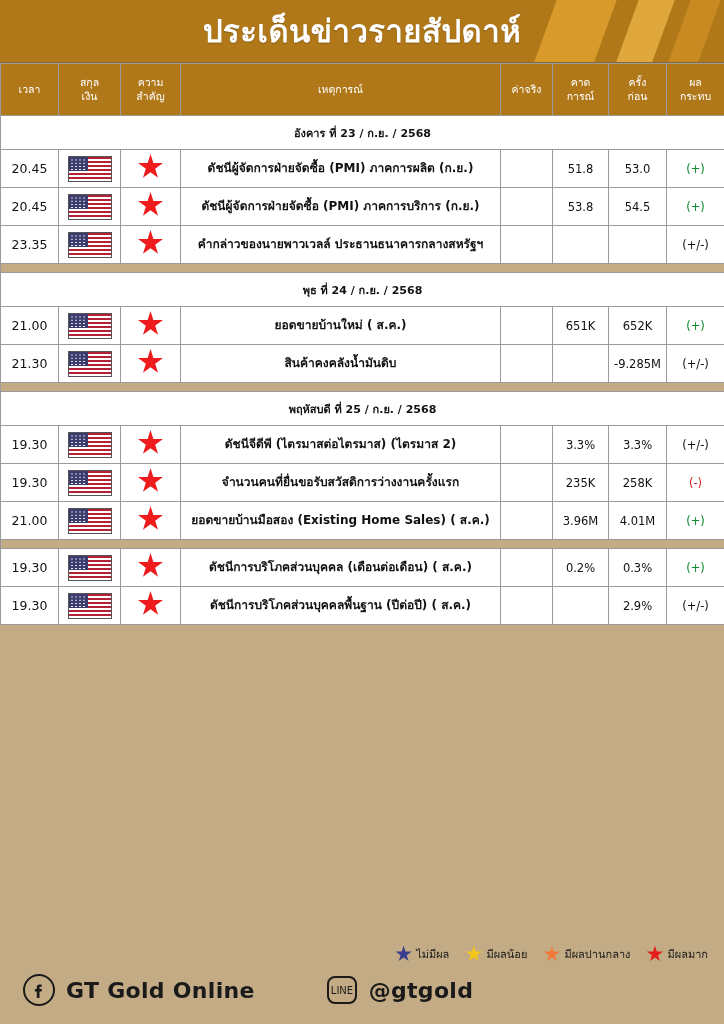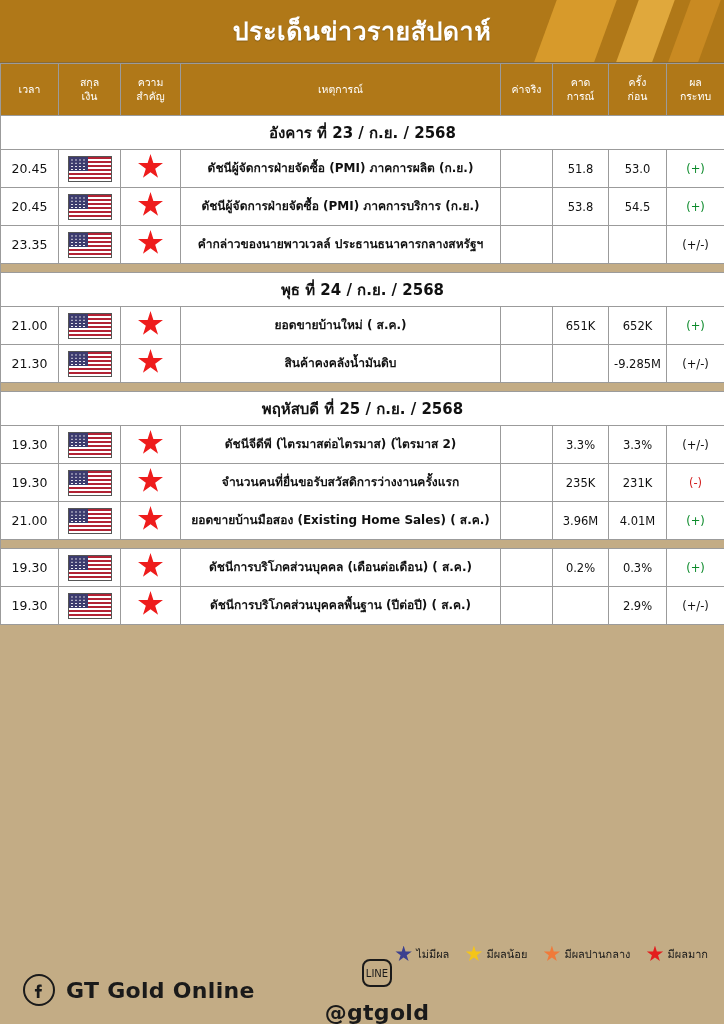--- a/index.html
+++ b/index.html
@@ -34,21 +34,21 @@
   .header .slash.s1 { right: 120px; }
   .header .slash.s2 { right: 62px; width: 36px; background: #e0a83c; }
   .header .slash.s3 { right: 16px; width: 30px; background: #c98a22; }
   .header .title {
     position: absolute;
     inset: 0;
     display: flex;
     align-items: center;
     justify-content: center;
     color: #ffffff;
-    font-size: 25px;
+    font-size: 31px;
     font-weight: bold;
     letter-spacing: 0.5px;
     text-shadow: 0 1px 1px rgba(0,0,0,0.25);
     z-index: 3;
     text-align: center;
   }
 
   
   .table-wrap {
     background: #ffffff;
@@ -94,21 +94,21 @@
     margin-left: 48px;
   }
   td.num { font-size: 11.5px; }
   td.impact { font-size: 11.5px; }
   .pos { color: #0b8a2a; }
   .neg { color: #d21f1f; }
   .neu { color: #111111; }
 
   tr.daterow td {
     background: #ffffff;
-    font-size: 15px;
+    font-size: 11px;
     font-weight: bold;
     color: #111;
     height: 34px;
     border-left: 1px solid #9b9b9b;
     border-right: 1px solid #9b9b9b;
   }
   tr.spacer td {
     height: 9px;
     background: #c3ac85;
     border-left: 1px solid #9b9b9b;
@@ -181,21 +181,21 @@
   .footer {
     position: absolute;
     left: 0; right: 0; bottom: 1px;
     height: 66px;
     display: flex;
     align-items: center;
     color: #1a1a1a;
   }
   .footer .blk { display: flex; align-items: center; gap: 10px; }
   .f1 { margin-left: 22px; }
-  .f2 { margin-left: 70px; flex-direction: column; }
+  .f2 { margin-left: 70px; }
   .f3 { margin-left: 56px; }
   .footer .txt { font-size: 22px; font-weight: bold; letter-spacing: 0.3px; }
   .footer .txt.small { font-size: 21px; }
 
   .ic {
     width: 34px; height: 34px;
     display: inline-flex;
     align-items: center; justify-content: center;
   }
   .ic svg { display: block; }
@@ -327,21 +327,21 @@
             <td class="num">3.3%</td>
             <td class="impact neu">(+/-)</td>
           </tr>
           <tr>
             <td class="time">19.30</td>
             <td><span class="flag"><span class="stripes"></span><span class="canton"></span></span></td>
             <td><span class="star"></span></td>
             <td class="event">จำนวนคนที่ยื่นขอรับสวัสดิการว่างงานครั้งแรก</td>
             <td class="num"></td>
             <td class="num">235K</td>
-            <td class="num">231K</td>
+            <td class="num">258K</td>
             <td class="impact neg">(-)</td>
           </tr>
           <tr>
             <td class="time">21.00</td>
             <td><span class="flag"><span class="stripes"></span><span class="canton"></span></span></td>
             <td><span class="star"></span></td>
             <td class="event">ยอดขายบ้านมือสอง (Existing Home Sales) ( ส.ค.)</td>
             <td class="num"></td>
             <td class="num">3.96M</td>
             <td class="num">4.01M</td>

